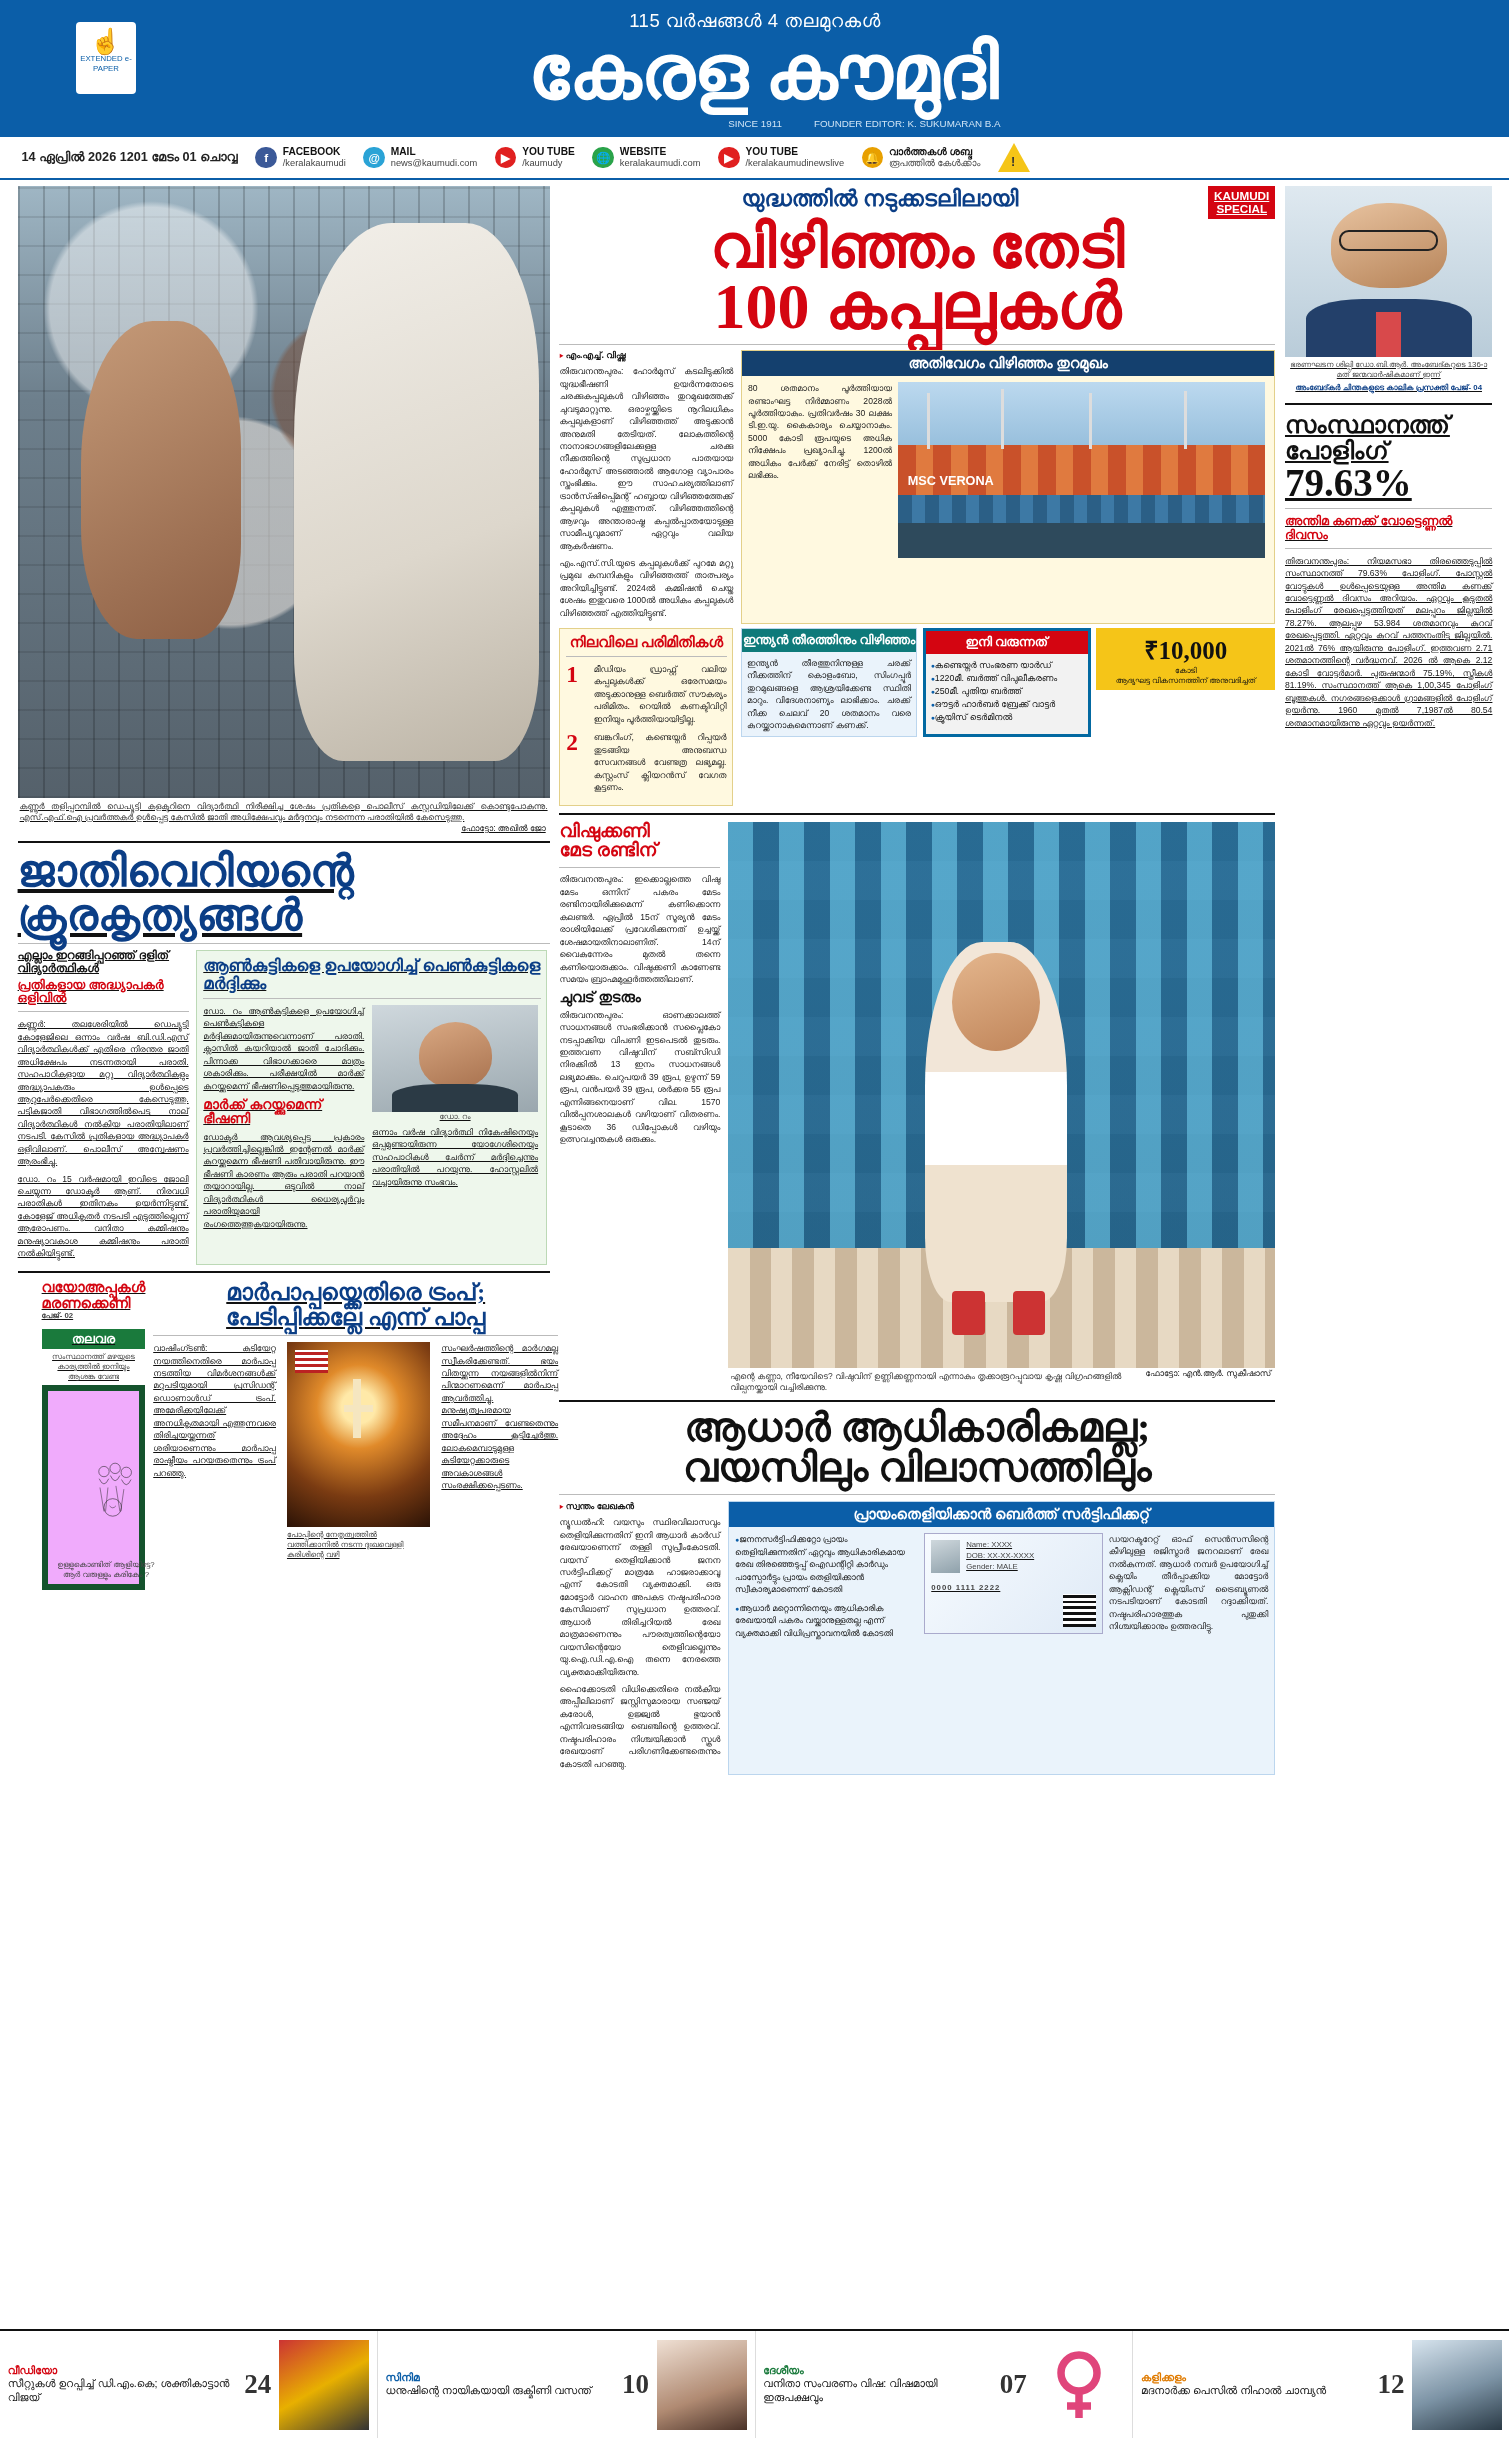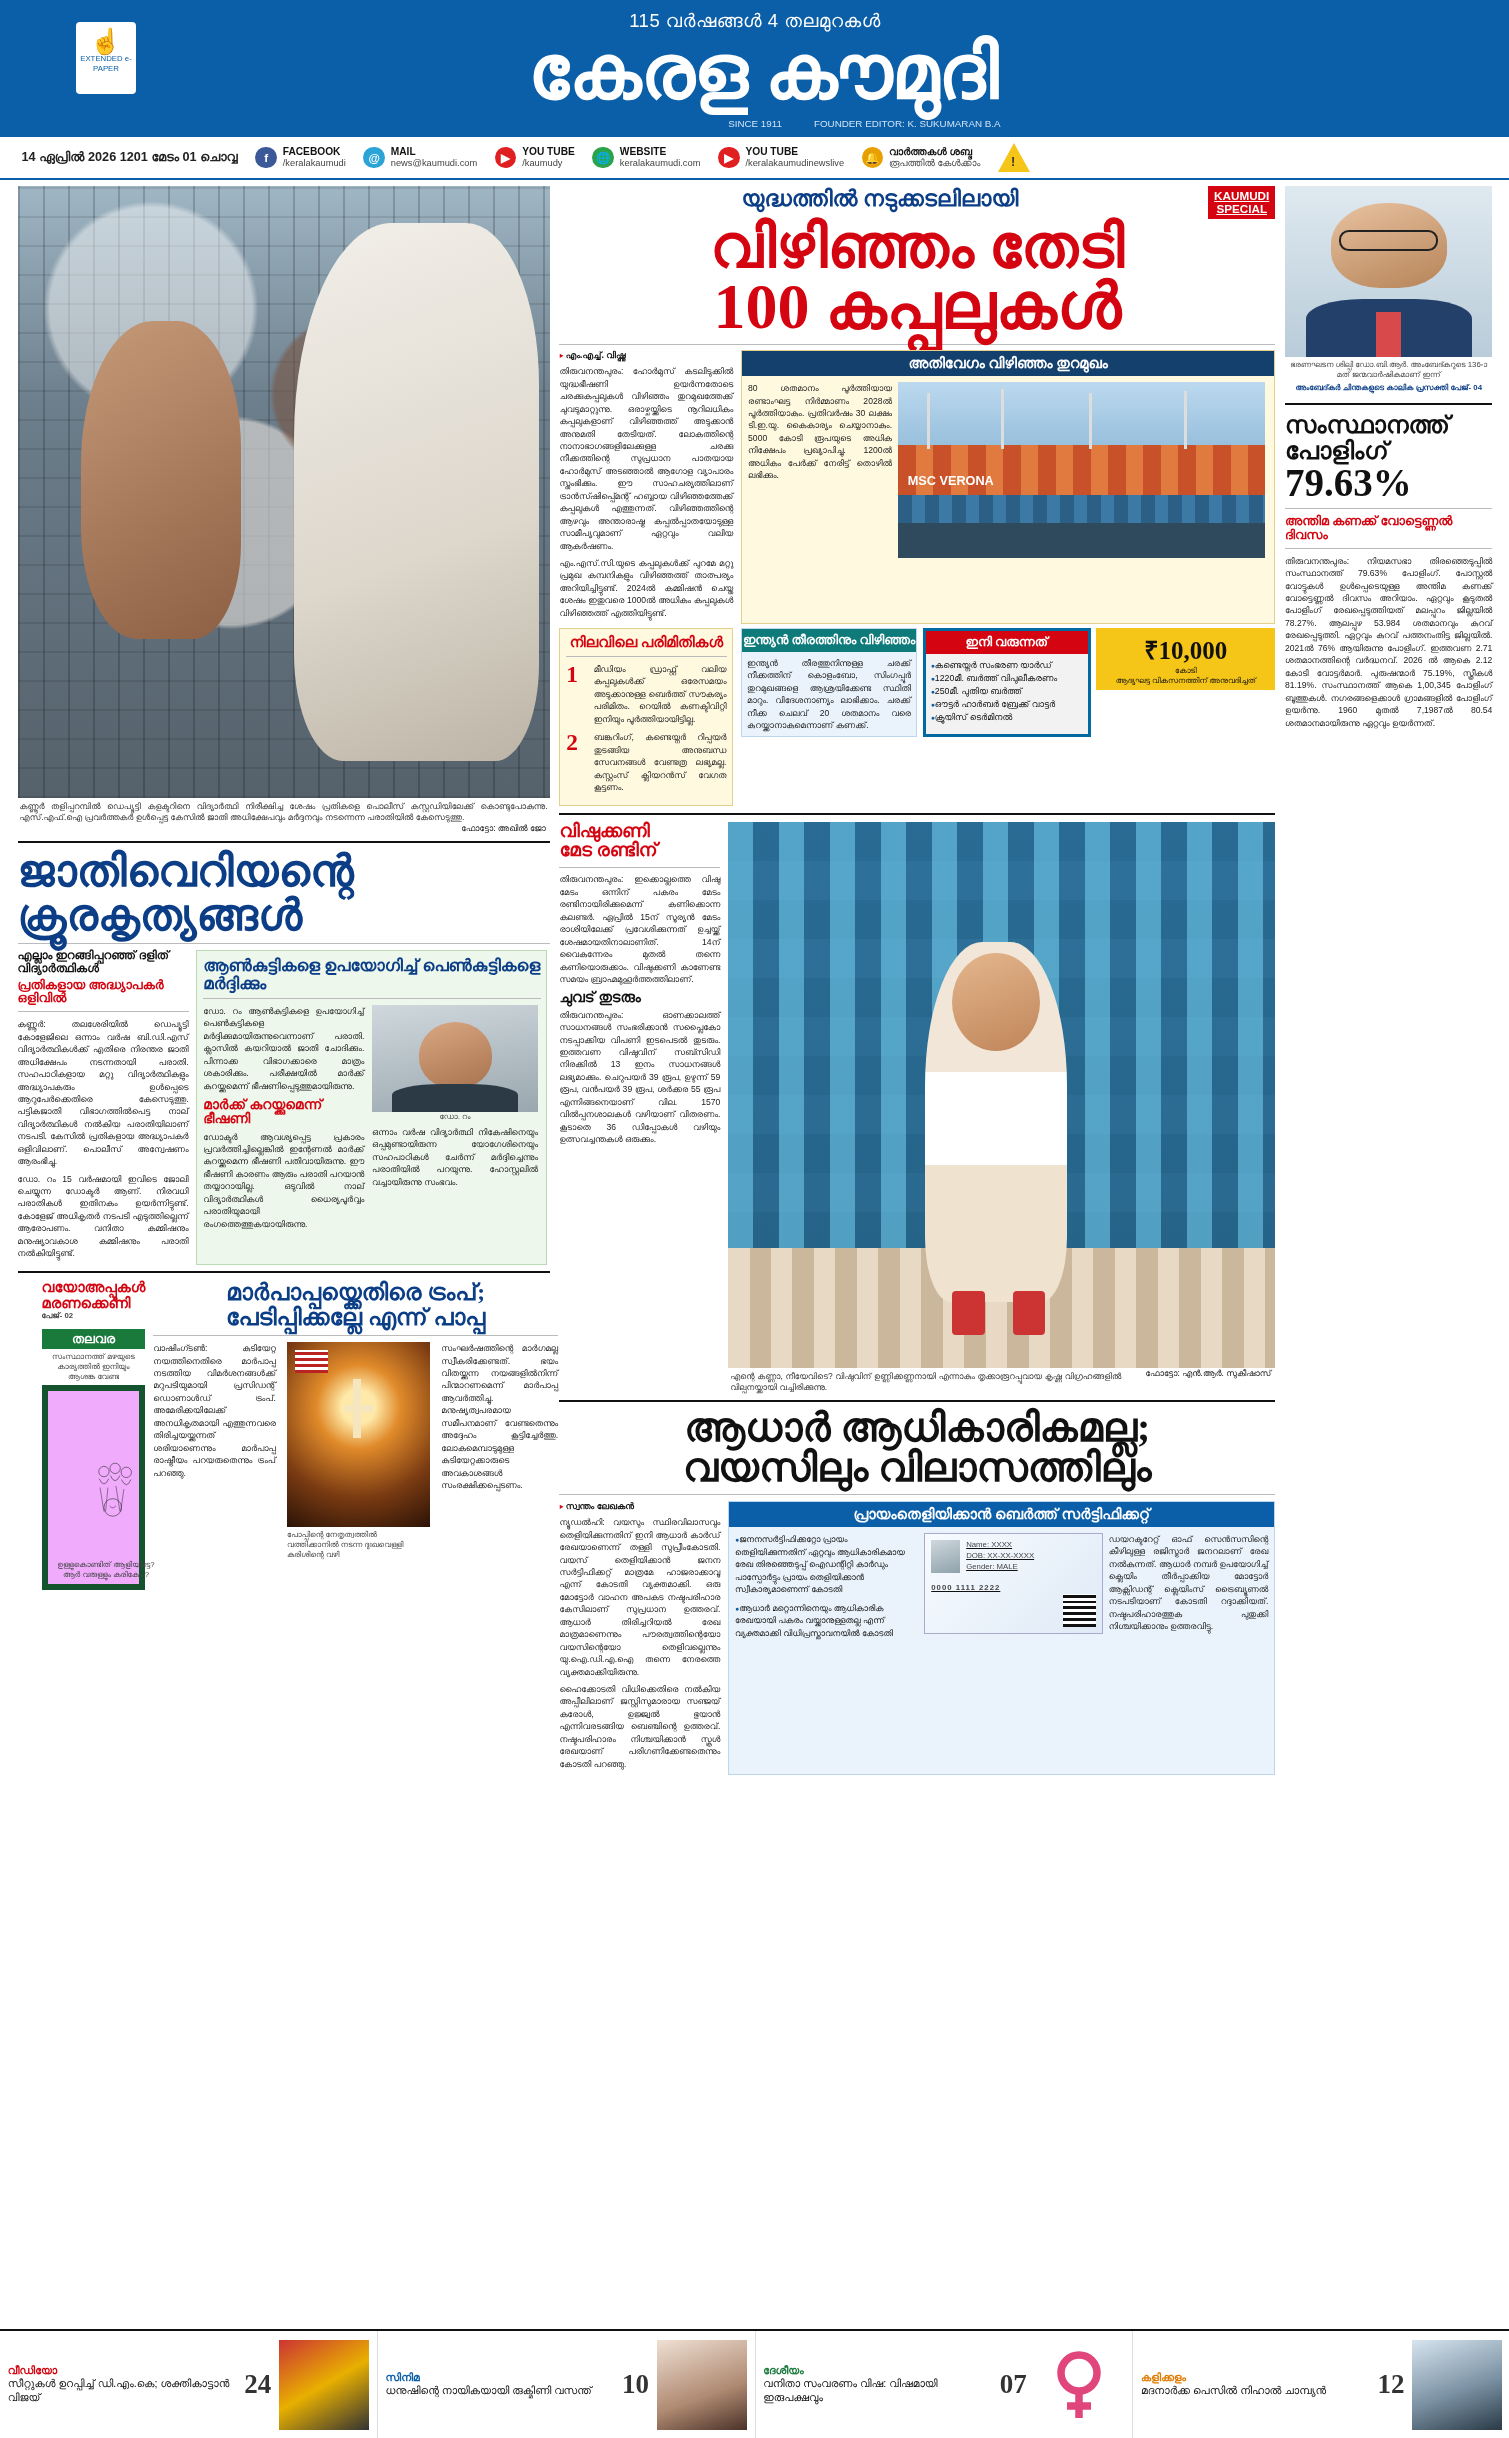--- a/index.html
+++ b/index.html
@@ -70,23 +70,23 @@
   .warn-tri {
     width:0;height:0;border-left:16.6px solid transparent;border-right:16.6px solid transparent;
     border-bottom:29px solid #f5c518; position:relative;
   }
   .warn-tri:after{content:"!";position:absolute;left:-2.9px;top:11.7px;font-size:12.7px;font-weight:bold;color:#333;}
 
   
   .content { position:relative; padding:5.9px 17.6px 0 17.6px; }
   .row { display:flex; gap:9.8px; }
 
-  .col-left  { width:532px; }
+  .col-left  { width:532px;text-decoration:underline; }
   .col-mid   { width:722px; }
-  .col-right { width:210px; }
+  .col-right { width:210px;text-decoration:underline; }
 
   .hr { border:0; border-top:1px solid #bbb; margin:5.9px 0; }
   .hr2 { border:0; border-top:2px solid #111; margin:6.8px 0; }
 
   
   .photo { position:relative; overflow:hidden; background:#888; }
   .cap { font-size:8.4px; line-height:1.32; color:#333; padding:2.9px 2px 0; text-align:justify; }
   .credit { font-size:8.4px; color:#111; text-align:right; padding-right:3.9px; }
 
   

